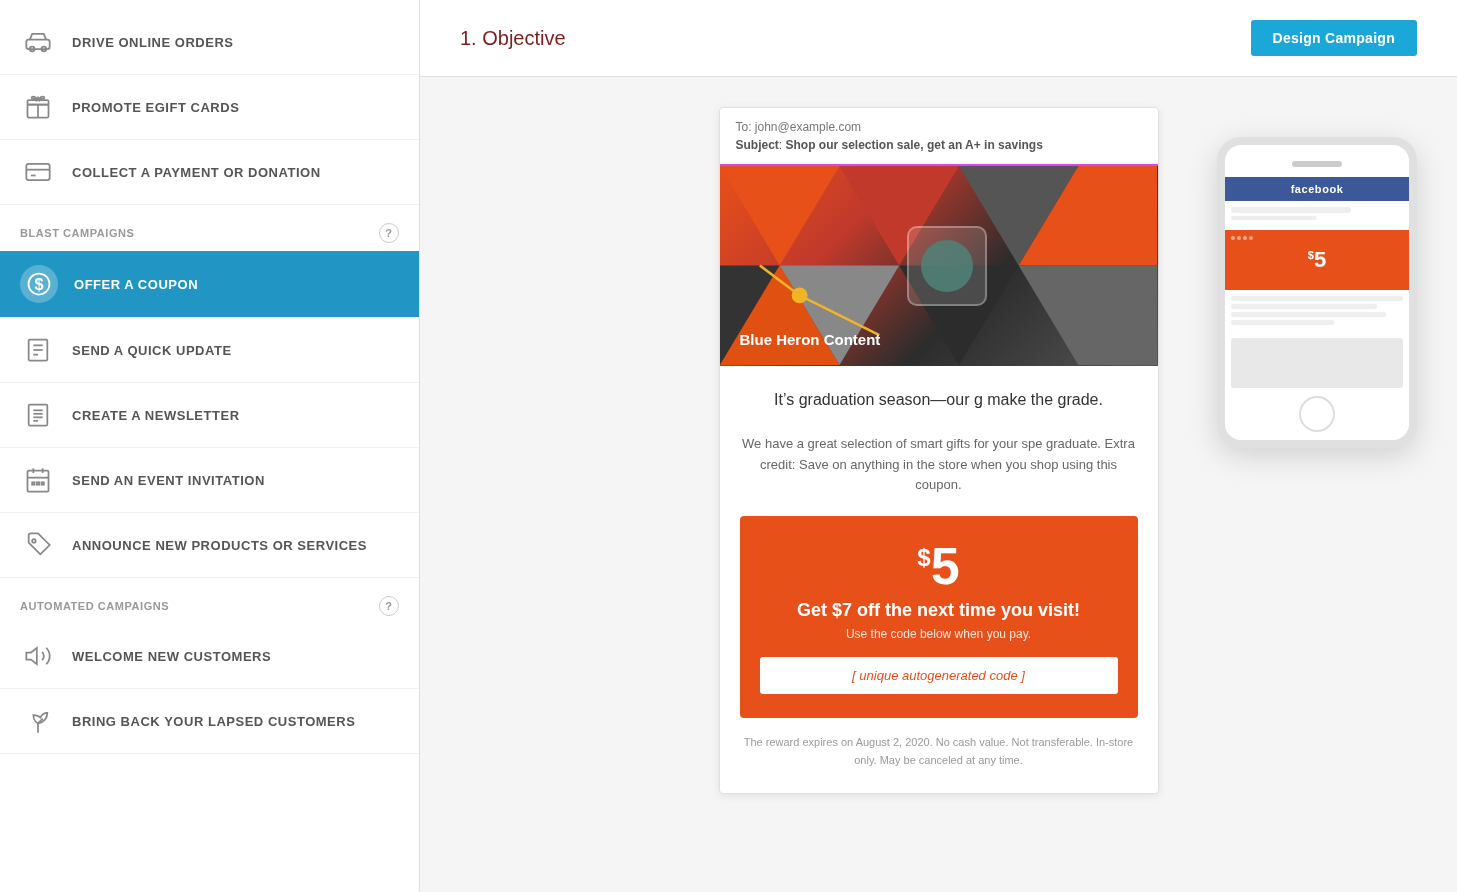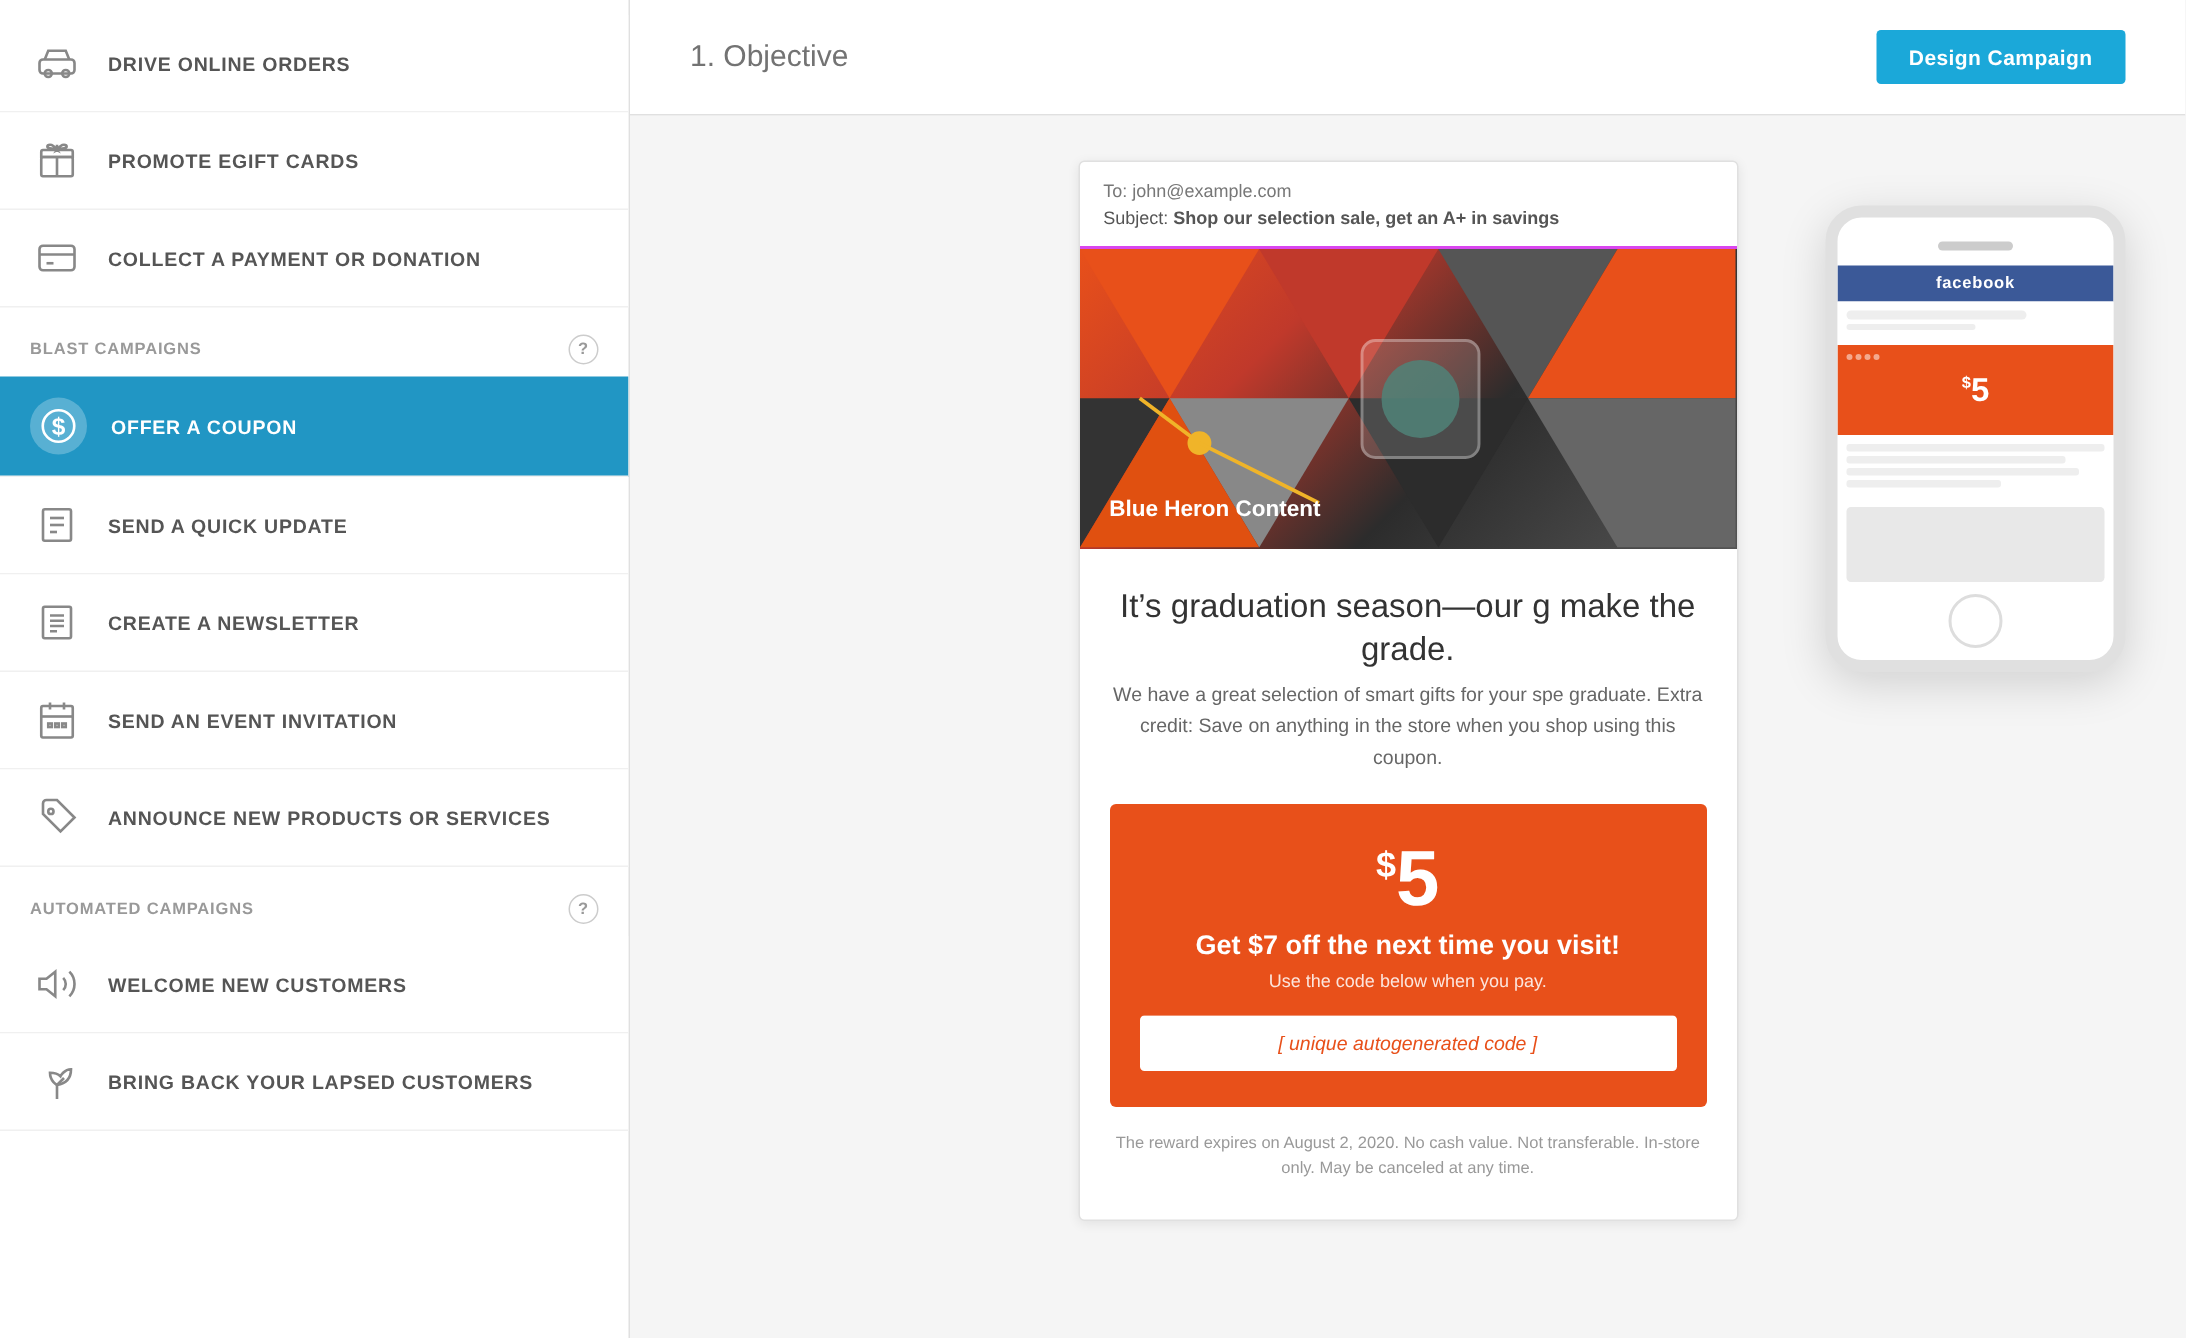--- a/index.html
+++ b/index.html
@@ -104,21 +104,21 @@
       background: #fff;
       border-bottom: 1px solid #e0e0e0;
       position: sticky;
       top: 0;
       z-index: 10;
     }
 
     .main-title {
       font-size: 20px;
       font-weight: 400;
-      color: #737373;
+      color: #7f1d1d;
     }
 
     .design-btn {
       background: #1ba8d9;
       color: #fff;
       border: none;
       padding: 10px 22px;
       font-size: 14px;
       font-weight: 600;
       border-radius: 3px;
@@ -189,23 +189,23 @@
       font-size: 15px;
       font-weight: 700;
     }
 
     .email-body {
       padding: 24px 20px;
       text-align: center;
     }
 
     .email-headline {
-      font-size: 22px;
+      font-size: 16px;
       color: #333;
-      margin-bottom: 6px;
+      margin-bottom: 23px;
       line-height: 1.3;
     }
 
     .email-subtext {
       font-size: 13px;
       color: #666;
       line-height: 1.6;
       margin-bottom: 20px;
     }
 
@@ -522,21 +522,21 @@
     <button class="design-btn">Design Campaign</button>
   </div>
 
   <div class="preview-area">
 
     <div class="email-card">
 
       <div class="email-card-header">
         <div class="to-line">To: john@example.com</div>
         <div class="subject-line">
-          <span style="font-weight:400">Subject</span>:
+          <span style="font-weight:700">Subject</span>:
           <span>Shop our selection sale, get an A+ in savings</span>
         </div>
       </div>
 
       <div class="email-hero">
         <svg class="hero-triangles" viewBox="0 0 440 200" preserveAspectRatio="xMidYMid slice">
           <polygon points="0,0 120,0 60,100" fill="#e8501a"></polygon>
           <polygon points="120,0 240,0 180,100" fill="#c0392b"></polygon>
           <polygon points="240,0 360,0 300,100" fill="#555"></polygon>
           <polygon points="360,0 440,0 440,100 300,100" fill="#e8501a"></polygon>

